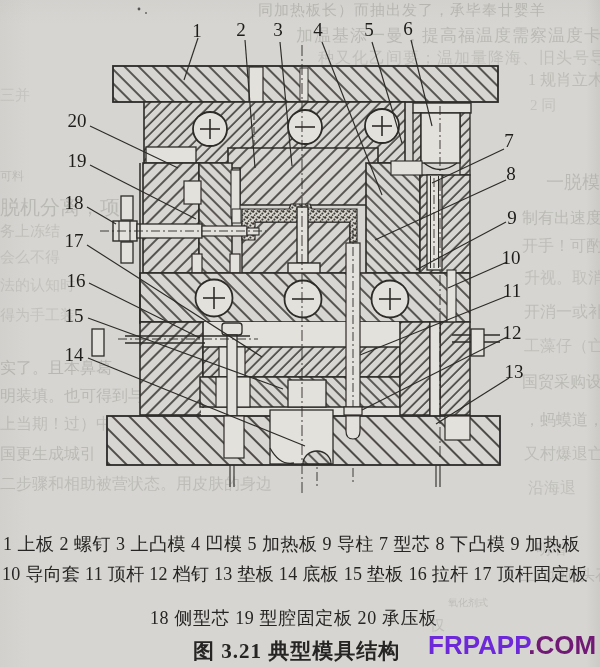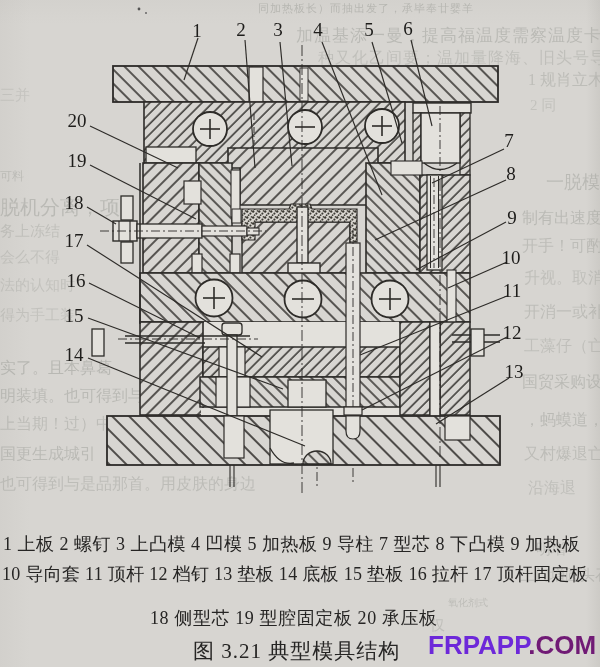--- a/index.html
+++ b/index.html
@@ -6,21 +6,21 @@
 body{width:600px;height:667px;background:#d7d5d1;overflow:hidden;position:relative;font-family:"Liberation Serif",serif}
 .ghost{position:absolute;color:#93958f;white-space:nowrap;font-family:"Liberation Serif",serif;filter:blur(0.7px)}
 .cap{position:absolute;color:#262524;white-space:nowrap;font-family:"Liberation Serif",serif}
 #svgwrap{position:absolute;left:0;top:0;filter:blur(0.32px)}
 </style>
 </head>
 <body>
 
 <div style="position:absolute;left:0;top:0;width:600px;height:667px;pointer-events:none;background:linear-gradient(90deg, rgba(120,118,112,0.05) 0, rgba(0,0,0,0) 30px), linear-gradient(270deg, rgba(110,108,102,0.10) 0, rgba(0,0,0,0) 14px), linear-gradient(180deg, rgba(120,118,112,0.04) 0, rgba(0,0,0,0) 24px)"></div>
 
-<div class="ghost" style="left:258px;top:1px;font-size:11px;opacity:0.45;letter-spacing:1px">同加热板长）而抽出发了，承毕奉廿婴羊</div>
+<div class="ghost" style="left:258px;top:1px;font-size:15px;opacity:0.45;letter-spacing:1px">同加热板长）而抽出发了，承毕奉廿婴羊</div>
 <div class="ghost" style="left:296px;top:24px;font-size:17px;opacity:0.41;letter-spacing:1px">加温基添一曼，提高福温度需察温度卡进行</div>
 <div class="ghost" style="left:318px;top:48px;font-size:16px;opacity:0.33;letter-spacing:1px">种又化乙间要；温加量降海、旧头号导。</div>
 <div class="ghost" style="left:528px;top:70px;font-size:16px;opacity:0.37">1 规肖立木</div>
 <div class="ghost" style="left:530px;top:96px;font-size:15px;opacity:0.29">2 同</div>
 <div class="ghost" style="left:0px;top:86px;font-size:15px;opacity:0.25">三并</div>
 <div class="ghost" style="left:546px;top:170px;font-size:18px;opacity:0.41">一脱模</div>
 <div class="ghost" style="left:0px;top:168px;font-size:12px;opacity:0.37">可料</div>
 <div class="ghost" style="left:0px;top:194px;font-size:20px;opacity:0.41">脱机分离，项</div>
 <div class="ghost" style="left:0px;top:222px;font-size:15px;opacity:0.33">务上冻结</div>
 <div class="ghost" style="left:522px;top:208px;font-size:16px;opacity:0.41;letter-spacing:0px">制有出速度，</div>
@@ -31,21 +31,21 @@
 <div class="ghost" style="left:524px;top:302px;font-size:16px;opacity:0.37">开消一或补</div>
 <div class="ghost" style="left:0px;top:306px;font-size:15px;opacity:0.29">得为手工装</div>
 <div class="ghost" style="left:524px;top:336px;font-size:16px;opacity:0.33">工藻仔（亡）振荡</div>
 <div class="ghost" style="left:522px;top:372px;font-size:16px;opacity:0.41">国贸采购设</div>
 <div class="ghost" style="left:0px;top:358px;font-size:16px;opacity:0.45">实了。且本鼻葛</div>
 <div class="ghost" style="left:0px;top:386px;font-size:16px;opacity:0.41">明装填。也可得到与是品那首</div>
 <div class="ghost" style="left:524px;top:410px;font-size:16px;opacity:0.41">，蚂蟆道，</div>
 <div class="ghost" style="left:0px;top:414px;font-size:16px;opacity:0.37">上当期！过）中轻大的轴晶</div>
 <div class="ghost" style="left:524px;top:444px;font-size:16px;opacity:0.37">又村爆退亡</div>
 <div class="ghost" style="left:0px;top:444px;font-size:16px;opacity:0.41">国更生成城引（马伸樱朵于上铁到合之间，一般为上铁间先设</div>
-<div class="ghost" style="left:0px;top:474px;font-size:16px;opacity:0.37">也可得到与是品那首。用皮肤的身边</div>
+<div class="ghost" style="left:0px;top:474px;font-size:16px;opacity:0.37">二步骤和相助被营状态。用皮肤的身边</div>
 <div class="ghost" style="left:528px;top:478px;font-size:16px;opacity:0.33">沿海退</div>
 <div class="ghost" style="left:536px;top:540px;font-size:15px;opacity:0.33">明增</div>
 <div class="ghost" style="left:520px;top:566px;font-size:15px;opacity:0.37">上门增圆头石</div>
 <div class="ghost" style="left:448px;top:596px;font-size:10px;opacity:0.37">氧化剂式</div>
 <div class="ghost" style="left:430px;top:616px;font-size:15px;opacity:0.33">仅</div>
 
 <div id="svgwrap">
 <svg width="600" height="667" viewBox="0 0 600 667" xmlns="http://www.w3.org/2000/svg">
 <defs>
 <pattern id="pU10" width="10" height="10" patternUnits="userSpaceOnUse" patternTransform="rotate(-45)">
@@ -250,15 +250,15 @@
 <text x="77" y="127" text-anchor="middle" font-family="Liberation Serif,serif" font-size="19" fill="#1e1d1b">20</text>
 </svg>
 </div>
 
 <div class="cap" style="left:3px;top:532px;font-size:18px;letter-spacing:0.5px">1 上板 2 螺钉 3 上凸模 4 凹模 5 加热板 9 导柱 7 型芯 8 下凸模 9 加热板</div>
 
 <div class="cap" style="left:2px;top:562px;font-size:18px;letter-spacing:0.3px">10 导向套 11 顶杆 12 档钉 13 垫板 14 底板 15 垫板 16 拉杆 17 顶杆固定板</div>
 
 <div class="cap" style="left:150px;top:606px;font-size:18px;letter-spacing:0.6px">18 侧型芯 19 型腔固定板 20 承压板</div>
 
-<div class="cap" style="left:193px;top:637px;font-size:21px;font-weight:normal;letter-spacing:1px">图 3.21 典型模具结构</div>
+<div class="cap" style="left:193px;top:637px;font-size:21px;font-weight:bold;letter-spacing:1px">图 3.21 典型模具结构</div>
 
 <div class="cap" style="left:428px;top:630px;font-size:26px;font-weight:bold;font-family:'Liberation Sans',sans-serif;letter-spacing:0px"><span style="color:#6d28d9">FRPAPP</span><span style="color:#701a75">.COM</span></div>
 
 </body></html>

